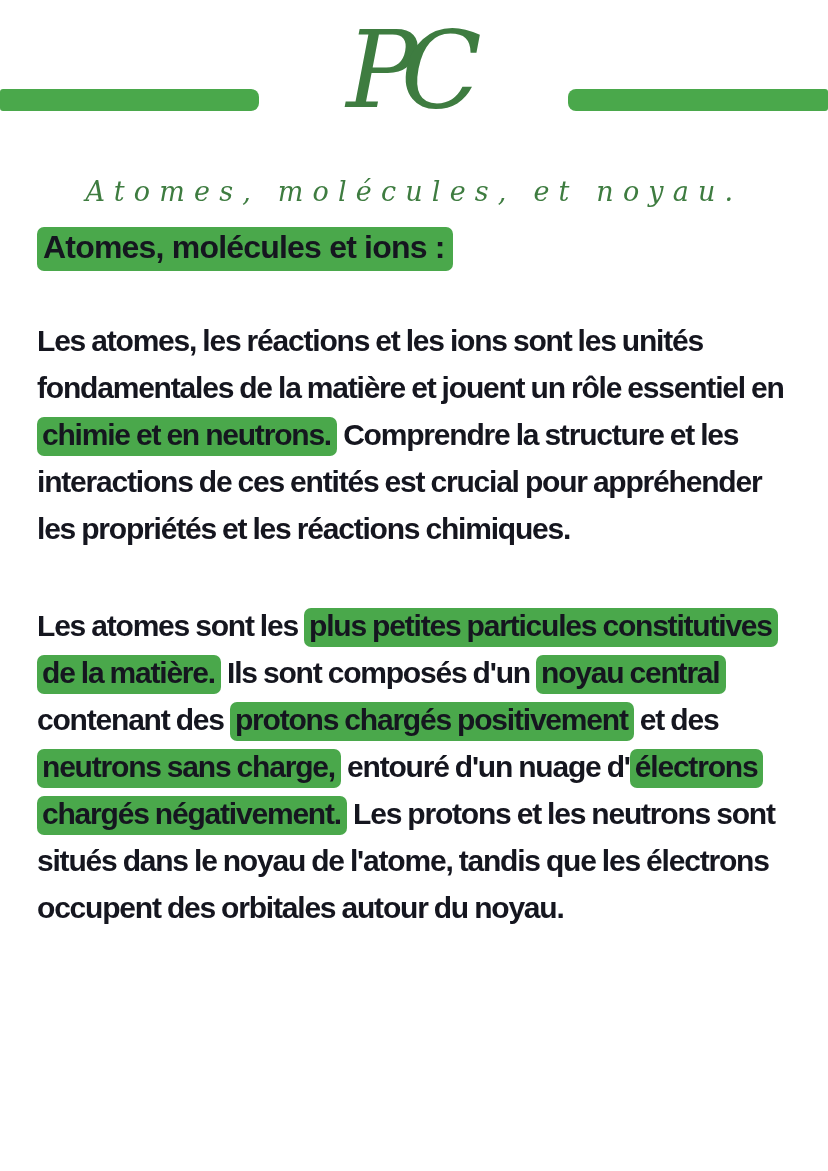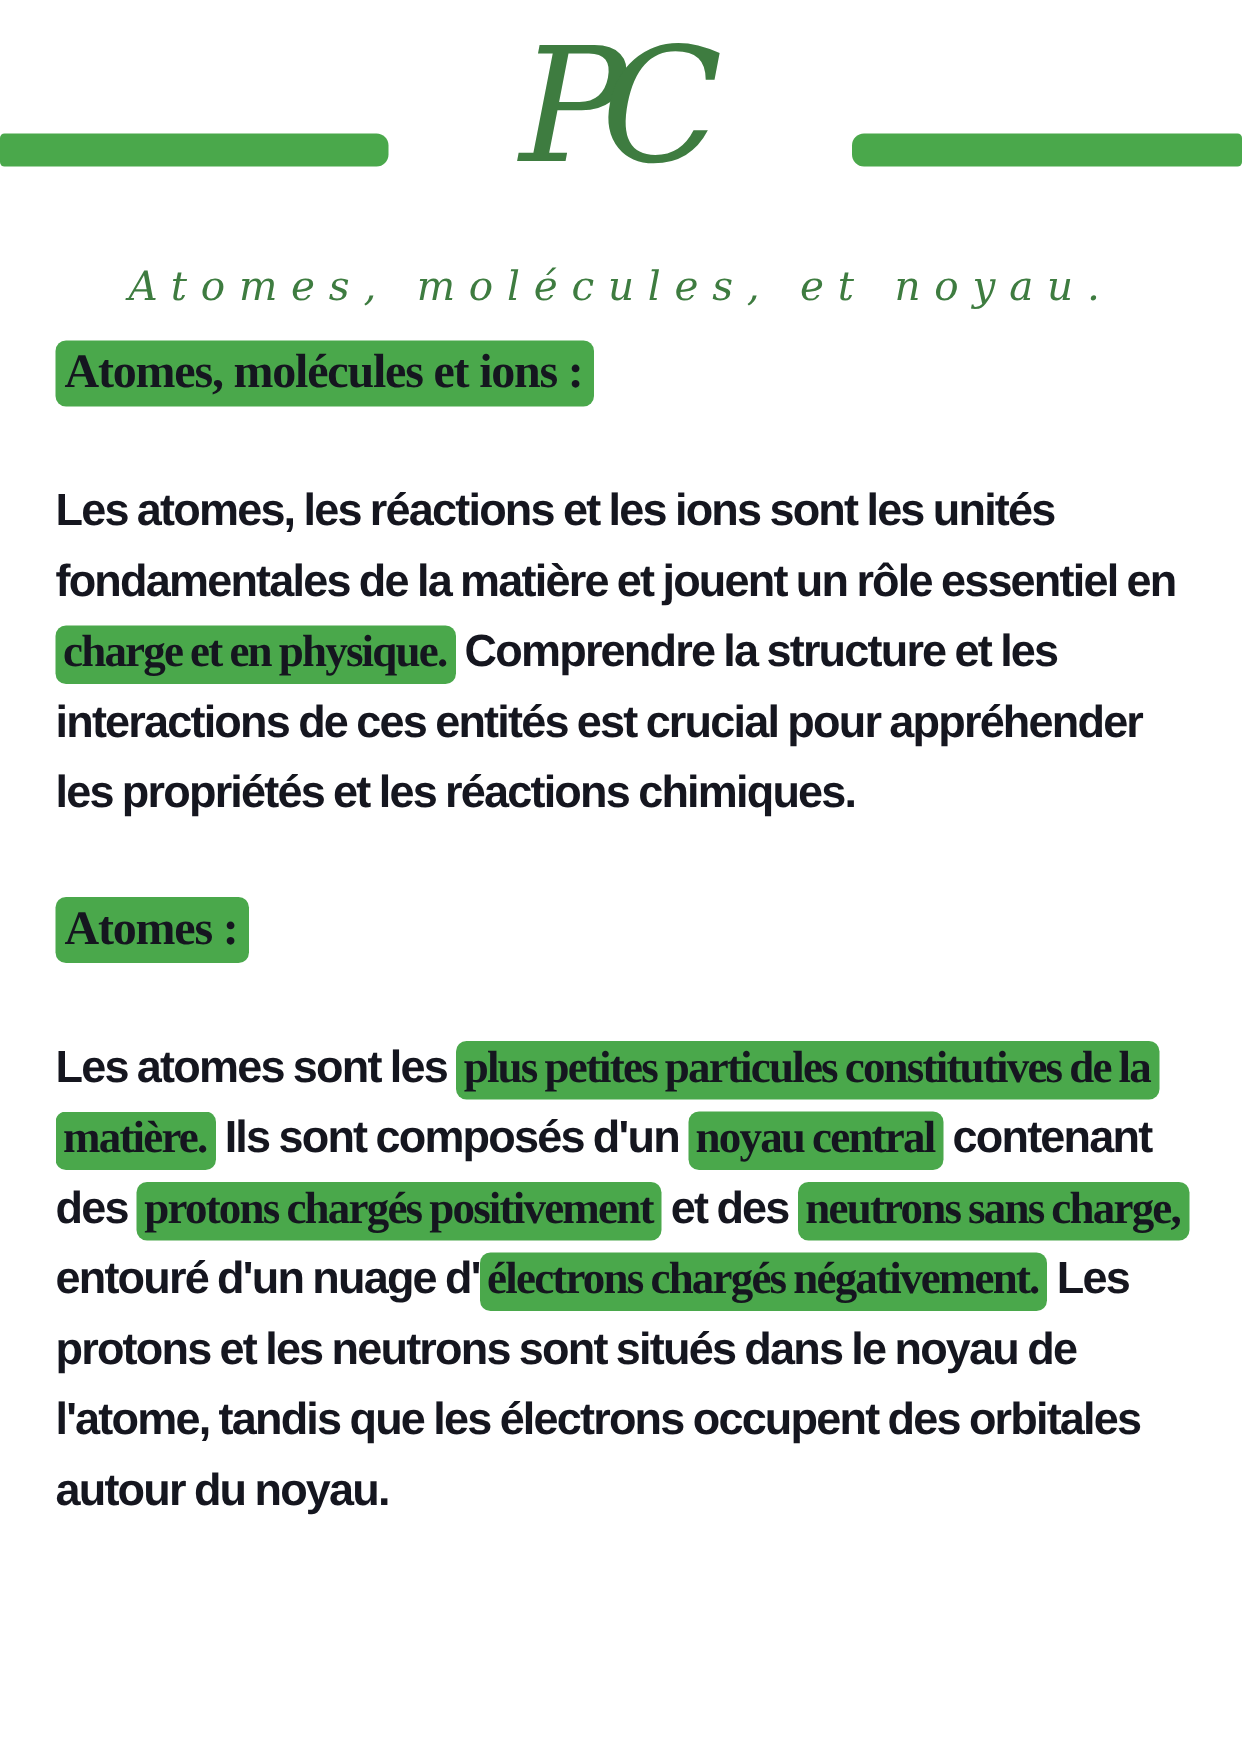--- a/index.html
+++ b/index.html
@@ -76,21 +76,20 @@
     font-size: 32px;
     font-weight: bold;
     letter-spacing: -0.8px;
     line-height: 1.25;
   }
   .hl {
     background: var(--accent, #4aa84b);
     border-radius: 7px;
     padding: 2px 8px 6px 6px;
     box-decoration-break: clone;
-    font-family: Liberation Serif, serif;
     -webkit-box-decoration-break: clone;
   }
   .para {
     margin: 50px 0 0 0;
     font-size: 30px;
     font-weight: bold;
     letter-spacing: -1.2px;
     word-spacing: -1px;
     line-height: 47px;
   }
@@ -111,24 +110,21 @@
   <div class="bar bar-right"></div>
 
   <div class="subtitle">Atomes, molécules, et noyau.</div>
 
   <main>
 
     <section class="section">
       <div class="heading">
         <span class="hl">Atomes, molécules et ions :</span>
       </div>
-      <p class="para"><span>Les atomes, les réactions et les ions sont les unités fondamentales de la matière et jouent un rôle essentiel en </span><span class="hl">charge et en physique.</span><span> Comprendre la structure et les interactions de ces entités est crucial pour appréhender les propriétés et les réactions chimiques.</span></p>
+      <p class="para"><span>Les atomes, les réactions et les ions sont les unités fondamentales de la matière et jouent un rôle essentiel en </span><span class="hl">chimie et en neutrons.</span><span> Comprendre la structure et les interactions de ces entités est crucial pour appréhender les propriétés et les réactions chimiques.</span></p>
     </section>
 
     <section class="section">
-      <div class="heading">
-        <span class="hl">Atomes :</span>
-      </div>
       <p class="para"><span>Les atomes sont les </span><span class="hl">plus petites particules constitutives de la matière.</span><span> Ils sont composés d'un </span><span class="hl">noyau central</span><span> contenant des </span><span class="hl">protons chargés positivement</span><span> et des </span><span class="hl">neutrons sans charge,</span><span> entouré d'un nuage d'</span><span class="hl">électrons chargés négativement.</span><span> Les protons et les neutrons sont situés dans le noyau de l'atome, tandis que les électrons occupent des orbitales autour du noyau.</span></p>
     </section>
 
   </main>
 </div>
 
 </body></html>

